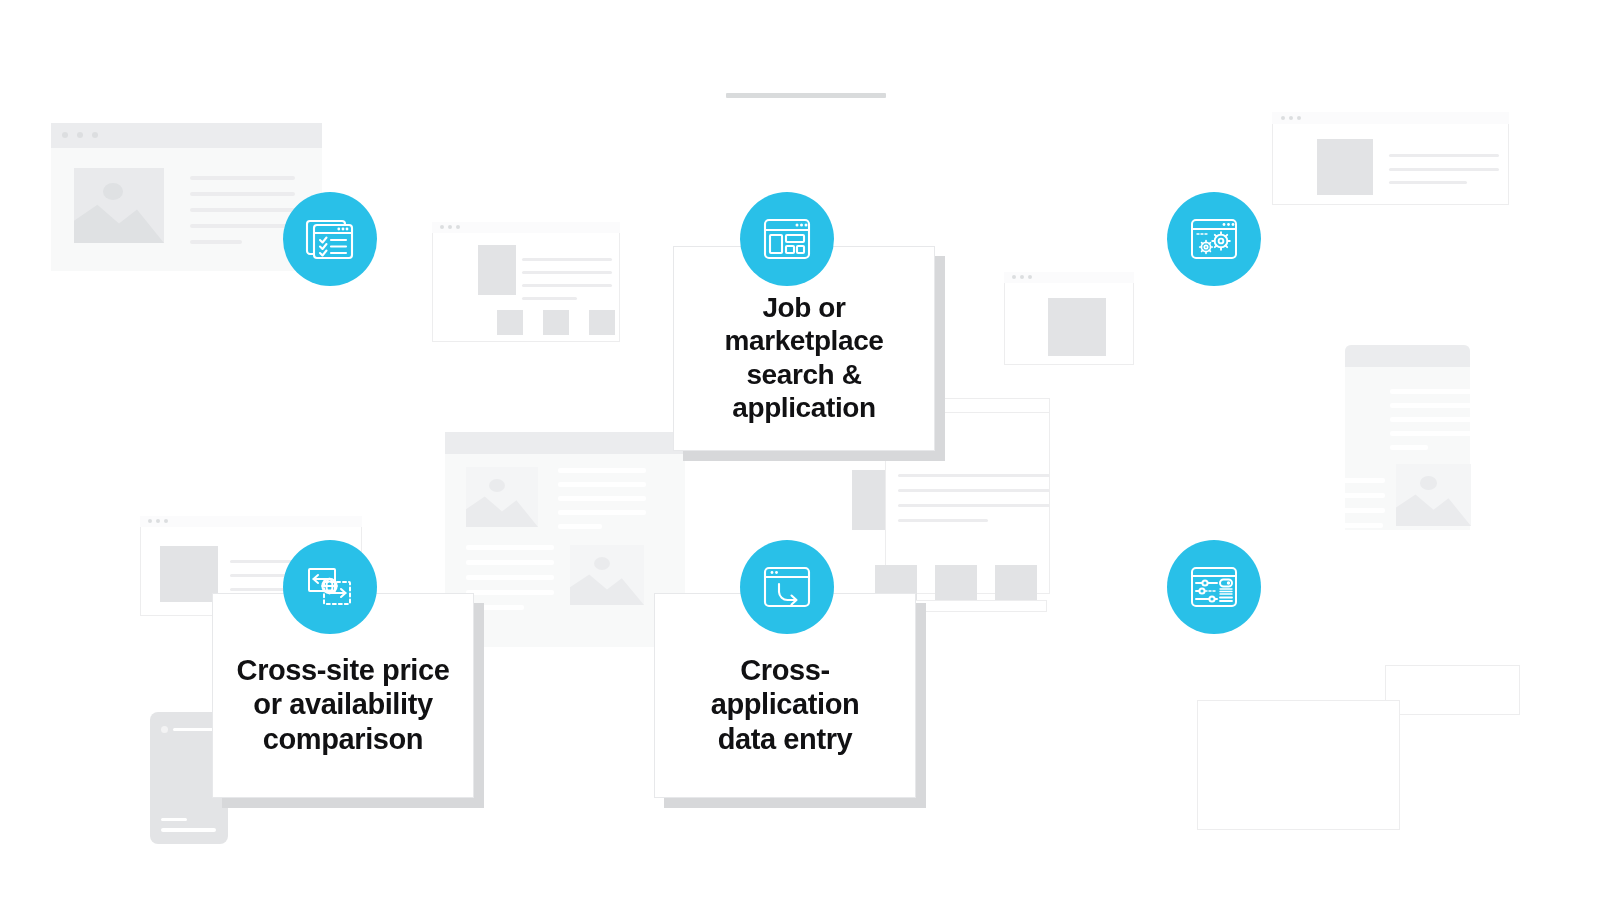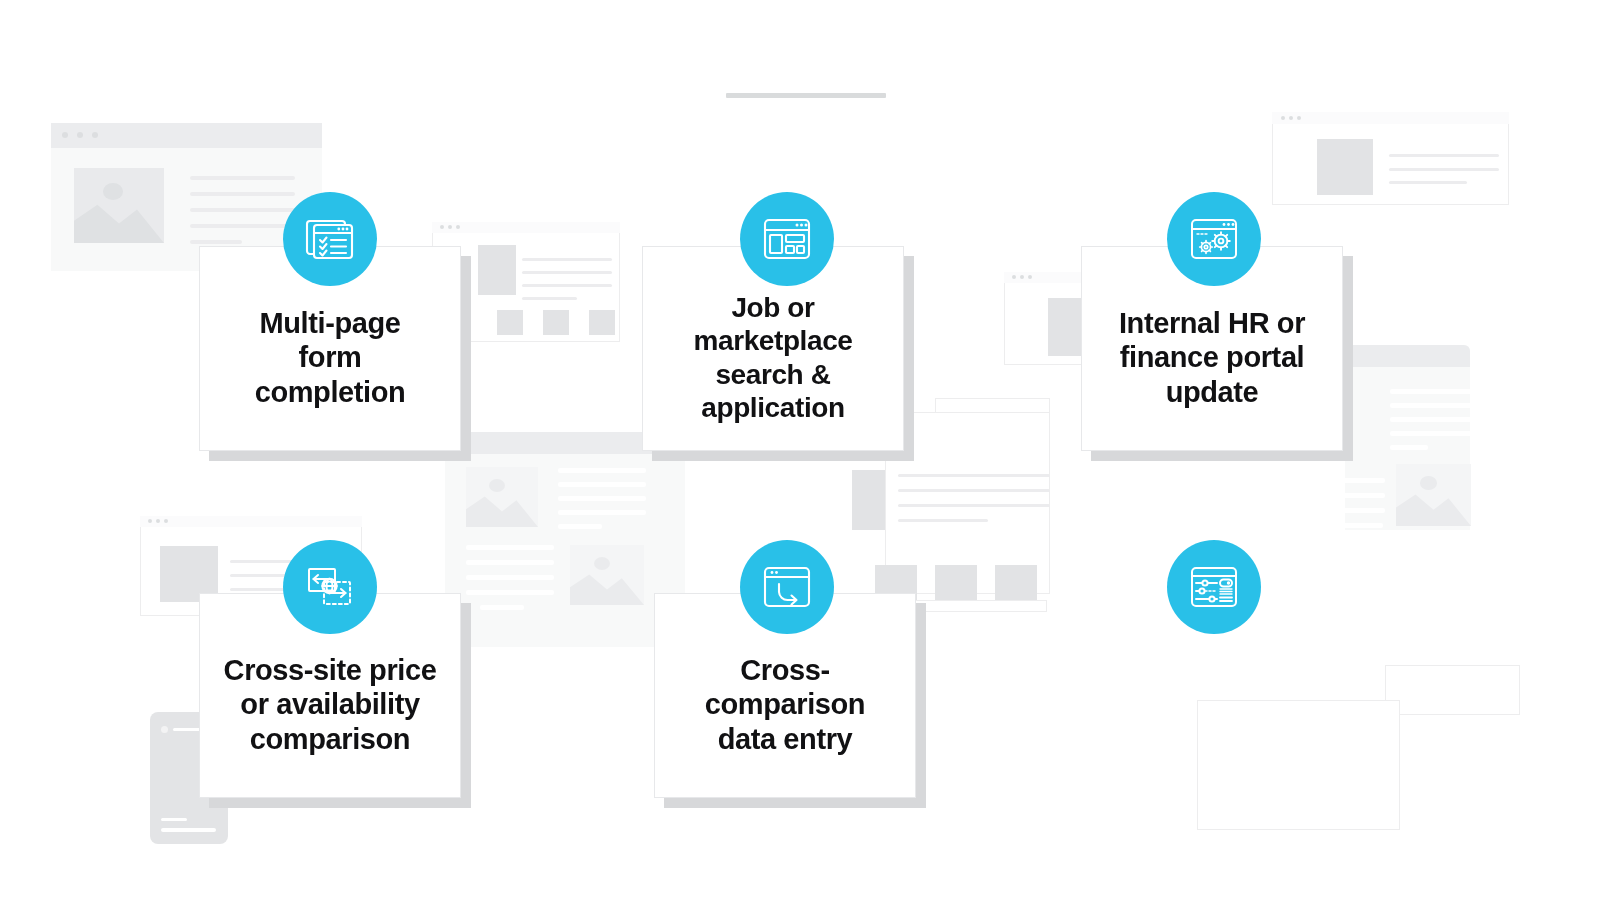--- a/index.html
+++ b/index.html
@@ -211,46 +211,38 @@
 
     <div>
       <div class="wf" style="left:1385px; top:665px; width:135px; height:50px;"></div>
       <div class="wf" style="left:1197px; top:700px; width:203px; height:130px;"></div>
     </div>
 
   </div>
 
   <div class="title-rule"></div>
 
-  <div class="card-wrap" style="left:199px; top:246px; width:262px; height:205px;">
-    <div class="card-shadow"></div>
-    <div class="card">
-      <div class="card-label">Multi-page
-form
-completion</div>
-    </div>
-  </div>
   <div class="badge" style="left:283px; top:192px;">
     <svg width="52" height="48" viewBox="0 0 52 48" fill="none" stroke="#ffffff" stroke-width="2.1" stroke-linecap="round" stroke-linejoin="round">
       <rect x="3" y="6" width="38" height="33" rx="3"></rect>
       <rect x="10" y="10" width="38" height="33" rx="3" fill="#29c0e8"></rect>
       <line x1="10" y1="18" x2="48" y2="18"></line>
       <circle cx="39" cy="14" r="1.4" fill="#fff" stroke="none"></circle>
       <circle cx="43" cy="14" r="1.4" fill="#fff" stroke="none"></circle>
       <circle cx="34.8" cy="14" r="1.4" fill="#fff" stroke="none"></circle>
       <polyline points="16,25 18.5,27.5 22.5,22.5"></polyline>
       <line x1="27" y1="25" x2="42" y2="25"></line>
       <polyline points="16,31.5 18.5,34 22.5,29"></polyline>
       <line x1="27" y1="31.5" x2="42" y2="31.5"></line>
       <polyline points="16,38 18.5,40.5 22.5,35.5"></polyline>
       <line x1="27" y1="38" x2="42" y2="38"></line>
     </svg>
   </div>
 
-  <div class="card-wrap tall" style="left:642px; top:246px; width:262px; height:205px;">
+  <div class="card-wrap tall" style="left:673px; top:246px; width:262px; height:205px;">
     <div class="card-shadow"></div>
     <div class="card">
       <div class="card-label">Job or
 marketplace
 search &amp;
 application</div>
     </div>
   </div>
   <div class="badge" style="left:740px; top:192px;">
     <svg width="50" height="44" viewBox="0 0 50 44" fill="none" stroke="#ffffff" stroke-width="2.1" stroke-linecap="round" stroke-linejoin="round">
@@ -259,28 +251,20 @@
       <circle cx="35" cy="8" r="1.5" fill="#fff" stroke="none"></circle>
       <circle cx="39.5" cy="8" r="1.5" fill="#fff" stroke="none"></circle>
       <circle cx="44" cy="8" r="1.5" fill="#fff" stroke="none"></circle>
       <rect x="8" y="18" width="12" height="18" rx="1"></rect>
       <rect x="24" y="18" width="18" height="7" rx="1"></rect>
       <rect x="24" y="29" width="8" height="7" rx="1"></rect>
       <rect x="35" y="29" width="7" height="7" rx="1"></rect>
     </svg>
   </div>
 
-  <div class="card-wrap" style="left:1081px; top:246px; width:262px; height:205px;">
-    <div class="card-shadow"></div>
-    <div class="card">
-      <div class="card-label">Internal HR or
-finance portal
-update</div>
-    </div>
-  </div>
   <div class="badge" style="left:1167px; top:192px;">
     <svg width="50" height="44" viewBox="0 0 50 44" fill="none" stroke="#ffffff" stroke-width="2" stroke-linecap="round" stroke-linejoin="round">
       <rect x="3" y="3" width="44" height="38" rx="4"></rect>
       <line x1="3" y1="12" x2="47" y2="12"></line>
       <circle cx="35" cy="7.5" r="1.4" fill="#fff" stroke="none"></circle>
       <circle cx="39.5" cy="7.5" r="1.4" fill="#fff" stroke="none"></circle>
       <circle cx="44" cy="7.5" r="1.4" fill="#fff" stroke="none"></circle>
       <line x1="8" y1="17" x2="20" y2="17" stroke-width="1.4" stroke-dasharray="2 2"></line>
       <g stroke-width="1.9">
         <circle cx="32" cy="24" r="6.4"></circle>
@@ -302,21 +286,21 @@
         <line x1="10.7" y1="30" x2="12.4" y2="30"></line>
         <line x1="21.6" y1="30" x2="23.3" y2="30"></line>
         <line x1="12.6" y1="25.6" x2="13.8" y2="26.8"></line>
         <line x1="20.2" y1="33.2" x2="21.4" y2="34.4"></line>
         <line x1="21.4" y1="25.6" x2="20.2" y2="26.8"></line>
         <line x1="13.8" y1="33.2" x2="12.6" y2="34.4"></line>
       </g>
     </svg>
   </div>
 
-  <div class="card-wrap" style="left:199px; top:593px; width:262px; height:205px;">
+  <div class="card-wrap" style="left:212px; top:593px; width:262px; height:205px;">
     <div class="card-shadow"></div>
     <div class="card">
       <div class="card-label">Cross-site price
 or availability
 comparison</div>
     </div>
   </div>
   <div class="badge" style="left:283px; top:540px;">
     <svg width="52" height="46" viewBox="0 0 52 46" fill="none" stroke="#ffffff" stroke-width="2" stroke-linecap="round" stroke-linejoin="round">
       <rect x="5" y="5" width="26" height="22" rx="1"></rect>
@@ -330,21 +314,21 @@
       <line x1="18.3" y1="22" x2="32.7" y2="22"></line>
       <line x1="19.8" y1="17.6" x2="31.2" y2="17.6"></line>
       <line x1="19.8" y1="26.4" x2="31.2" y2="26.4"></line>
     </svg>
   </div>
 
   <div class="card-wrap" style="left:654px; top:593px; width:262px; height:205px;">
     <div class="card-shadow"></div>
     <div class="card">
       <div class="card-label">Cross-
-comparison
+application
 data entry</div>
     </div>
   </div>
   <div class="badge" style="left:740px; top:540px;">
     <svg width="50" height="44" viewBox="0 0 50 44" fill="none" stroke="#ffffff" stroke-width="2.1" stroke-linecap="round" stroke-linejoin="round">
       <rect x="3" y="3" width="44" height="38" rx="4"></rect>
       <line x1="3" y1="12" x2="47" y2="12"></line>
       <circle cx="10" cy="7.5" r="1.4" fill="#fff" stroke="none"></circle>
       <circle cx="14.5" cy="7.5" r="1.4" fill="#fff" stroke="none"></circle>
       <path d="M17 19 L17 27 A8.5 8.5 0 0 0 25.5 35 L34 35"></path>

